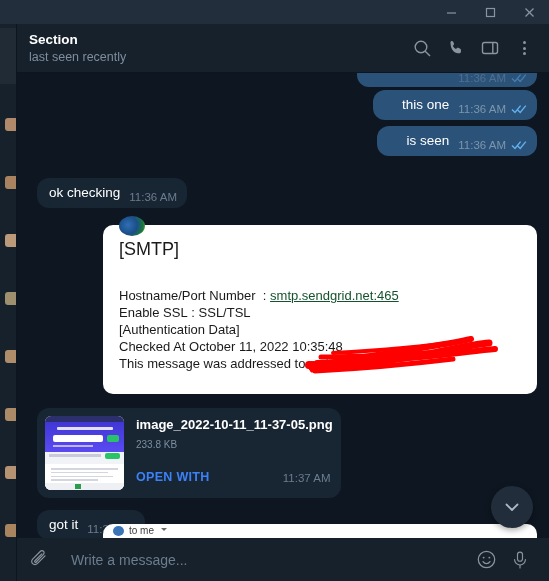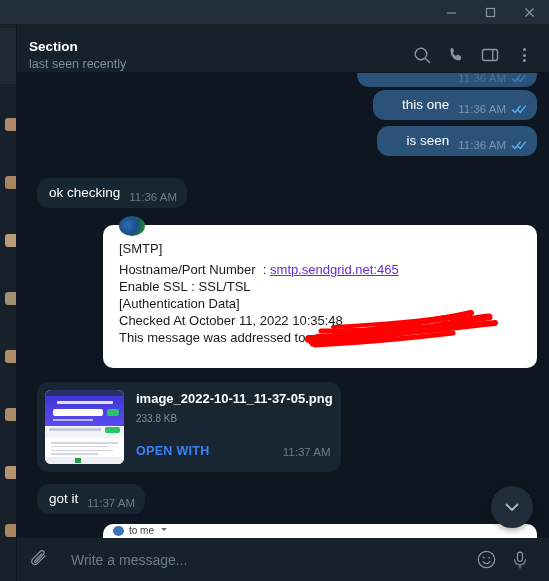--- a/index.html
+++ b/index.html
@@ -59,21 +59,21 @@
   }
 
   
   .conv-header {
     position: absolute;
     left: 17px; top: 24px;
     width: 532px; height: 49px;
     background: #17212b;
     border-bottom: 1px solid #0d1620;
     display: flex;
-    align-items: flex-end;
+    align-items: center;
   }
   .conv-title-wrap { margin-left: 12px; flex: 1; }
   .conv-title {
     font-size: 13.5px;
     font-weight: bold;
     color: #ffffff;
     line-height: 17px;
   }
   .conv-sub {
     font-size: 12.5px;
@@ -161,24 +161,24 @@
     font-family: "Liberation Sans", sans-serif;
   }
   .wc-logo {
     position: absolute;
     left: 16px; top: -9px;
     width: 26px; height: 20px;
     border-radius: 50%;
     background: radial-gradient(circle at 35% 45%, #2f6fb5 0%, #1b4e88 45%, #1a7a3c 75%, #d7c94a 100%);
     overflow: hidden;
   }
-  .wc-head { font-size: 13px; line-height: 20px; margin-bottom: 2px; }
+  .wc-head { font-size: 18px; line-height: 20px; margin-bottom: 28px; }
   .wc-line { font-size: 13px; line-height: 17px; white-space: nowrap; }
   .wc-link {
-    color: #6d28d9;
+    color: #14532d;
     text-decoration: underline;
   }
   .redact-wrap { position: relative; display: inline-block; }
   .redact-link { color: #2451a8; text-decoration: underline; }
   .scribble {
     position: absolute;
     left: -6px; top: -26px;
     pointer-events: none;
   }
 

